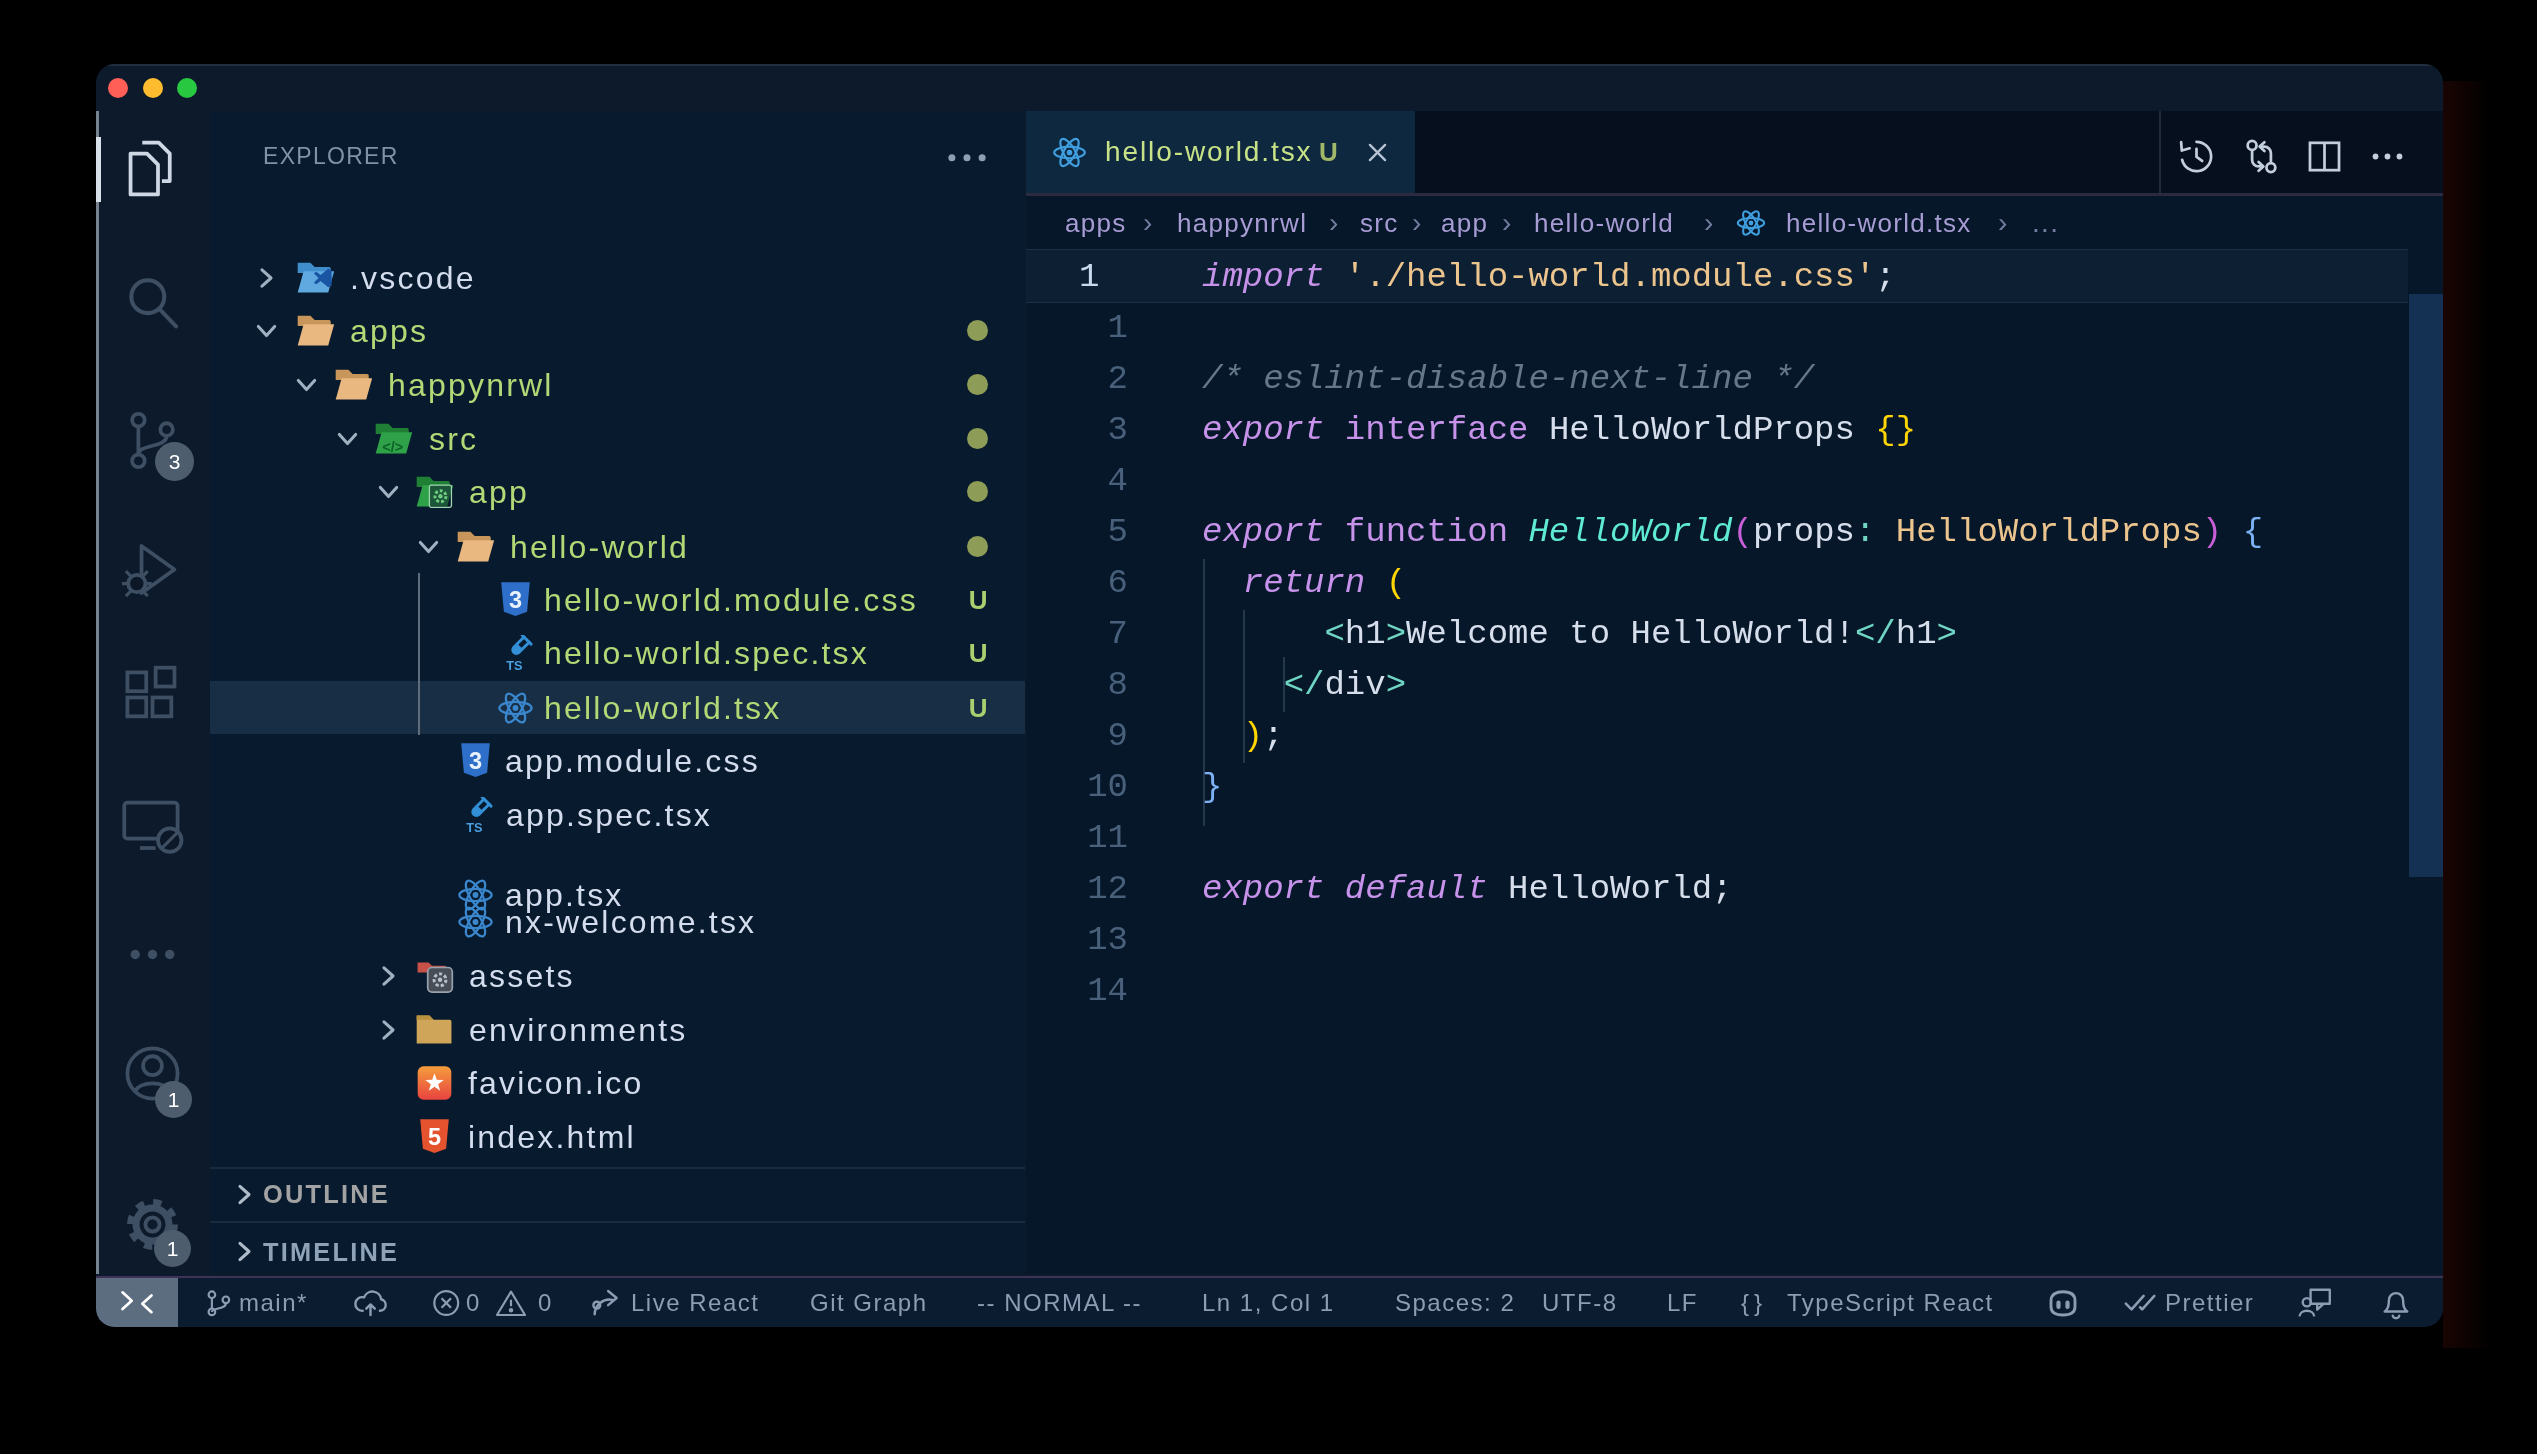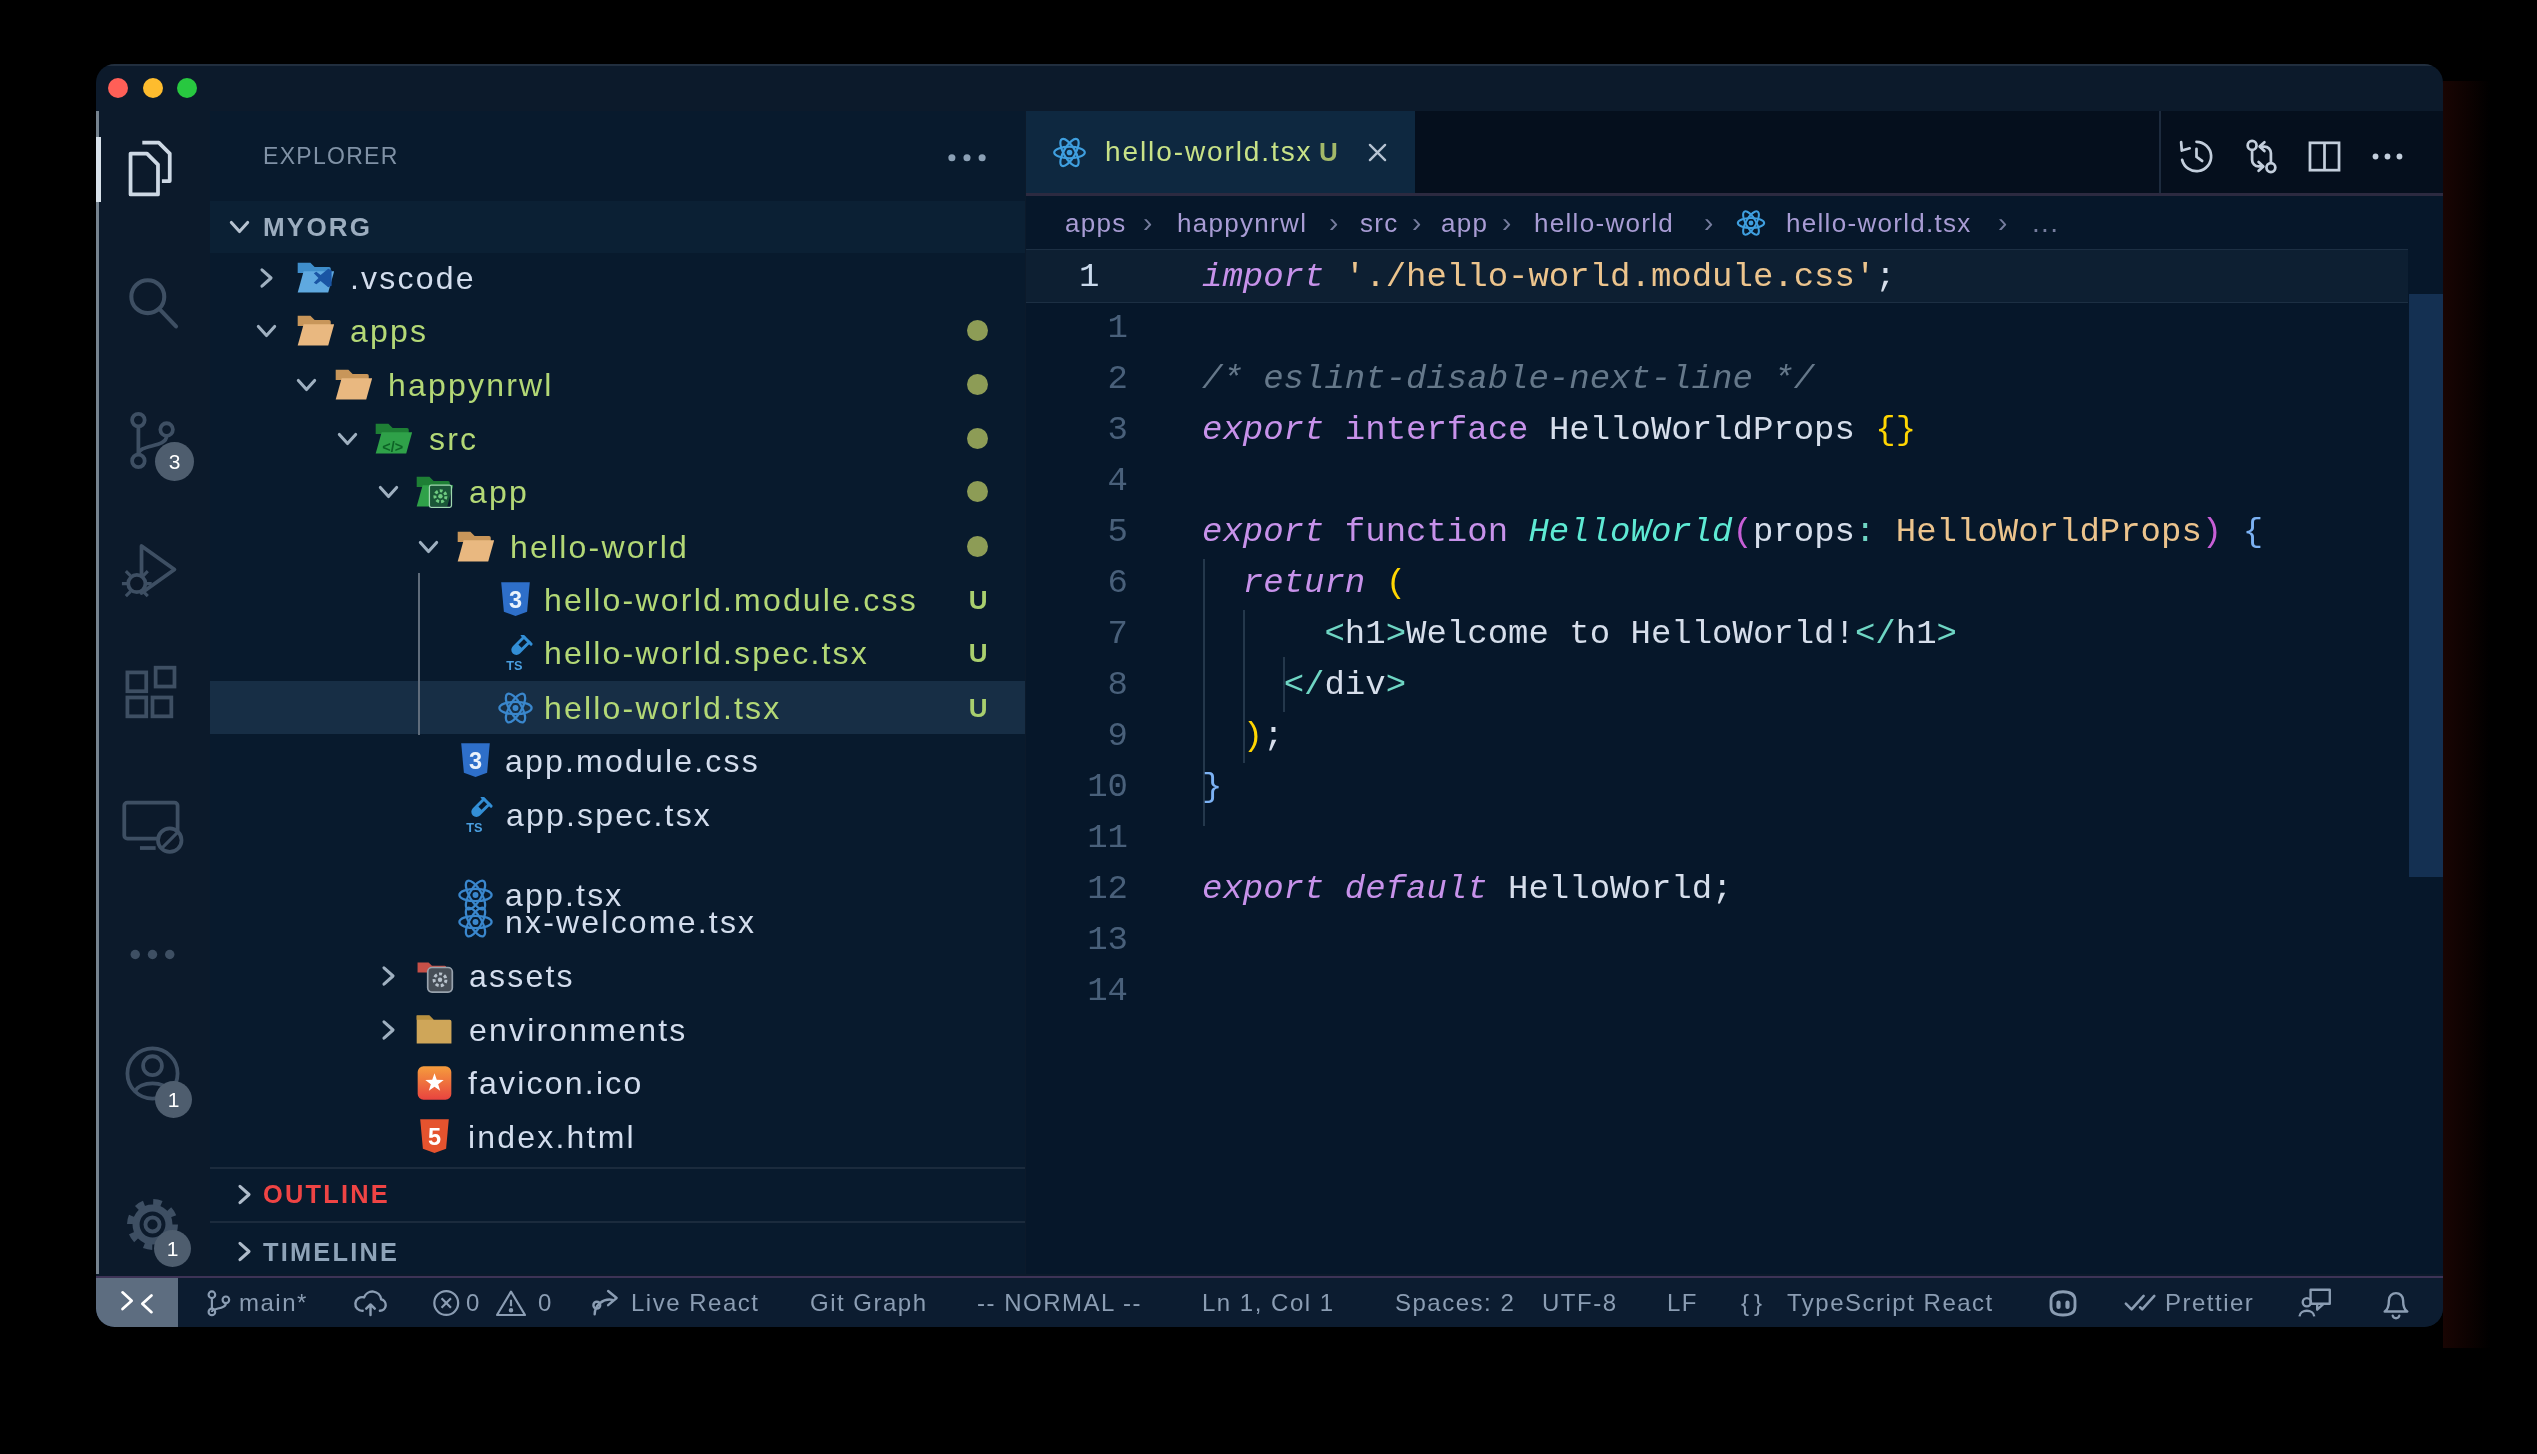--- a/index.html
+++ b/index.html
@@ -65,26 +65,20 @@
   <div class="tl" style="left:81px; background:#28c840"></div>
   <div class="ab" style="left:0;top:0;width:2347px;height:1.7px;background:rgba(255,255,255,0.09)"></div>
 
   <div id="sidebar">
     <span class="shead" style="left:53px;top:32px">EXPLORER</span>
     <svg class="ab" style="left:736px;top:34px" width="42" height="25.4" viewBox="0 0 25 15" fill="#8ba0b5">
         <circle cx="3.5" cy="7.5" r="2.1"></circle>
         <circle cx="12.5" cy="7.5" r="2.1"></circle>
         <circle cx="21.5" cy="7.5" r="2.1"></circle>
       </svg>
-    <div id="myorg">
-      <svg class="chev" style="left:15.3px" width="29" height="29" viewBox="0 0 16 16" fill="none" stroke="#b6c2d0" stroke-width="1.7" stroke-linecap="round" stroke-linejoin="round">
-          <path d="M3.5 5.5 L8 10.5 L12.5 5.5"></path>
-        </svg>
-      <span class="tlabel" style="left:53px;color:#9cadbf;font-weight:bold;font-size:26px">MYORG</span>
-    </div>
     <div id="selrow" class="ab" style="left:0;top:570px;width:815px;height:53px;background:#172e45"></div>
     <div class="ab" style="left:208px;top:462px;width:1.7px;height:162px;background:#5f6c7b"></div>
     <div id="rows">
     <div class="trow" style="top:140px">
           <svg class="chev" style="left:42px" width="29" height="29" viewBox="0 0 16 16" fill="none" stroke="#9fb0c0" stroke-width="1.7" stroke-linecap="round" stroke-linejoin="round">
             <path d="M5.5 3.5 L10.5 8 L5.5 12.5"></path>
           </svg>
           <svg class="ficon" style="left:86px" width="39" height="36" viewBox="0 0 46 42">
             <path d="M2 3 h15 l5 5 h17 a2 2 0 0 1 2 2 v5 H2 z" fill="#3f8ecb"></path>
             <path d="M9 13 h36 l-7 25 H2 z" fill="#5fa9e0"></path>
@@ -264,21 +258,21 @@
             <text x="23" y="31" font-size="28" font-weight="bold" fill="#fff" text-anchor="middle">5</text>
           </svg>
           <span class="tlabel wtxt" style="left:258px">index.html</span>
         </div>
     </div>
     <div class="ab" style="left:0;top:1056px;width:815px;height:1.7px;background:#1b2b3d"></div>
     <div class="ab" style="left:0;top:1110px;width:815px;height:1.7px;background:#1b2b3d"></div>
     <svg class="ab" style="left:20.3px;top:1069px" width="29" height="29" viewBox="0 0 16 16" fill="none" stroke="#aebbc9" stroke-width="1.7" stroke-linecap="round" stroke-linejoin="round">
         <path d="M5.5 3.5 L10.5 8 L5.5 12.5"></path>
       </svg>
-    <span class="tlabel" style="left:53px;top:1083px;color:#ef4444;font-weight:bold;font-size:25.4px">OUTLINE</span>
+    <span class="tlabel" style="left:53px;top:1083px;color:#a3a3a3;font-weight:bold;font-size:25.4px">OUTLINE</span>
     <svg class="ab" style="left:20.3px;top:1126px" width="29" height="29" viewBox="0 0 16 16" fill="none" stroke="#aebbc9" stroke-width="1.7" stroke-linecap="round" stroke-linejoin="round">
         <path d="M5.5 3.5 L10.5 8 L5.5 12.5"></path>
       </svg>
     <span class="tlabel" style="left:53px;top:1141px;color:#8ea3b8;font-weight:bold;font-size:25.4px">TIMELINE</span>
   </div>
   <div id="editor">
     <div id="tabstrip">
       <div id="tab1">
         <svg class="ab" style="left:24.6px;top:23px" width="37" height="37" viewBox="0 0 46 42">
             <g stroke="#3f9fdf" stroke-width="2.7" fill="none">

